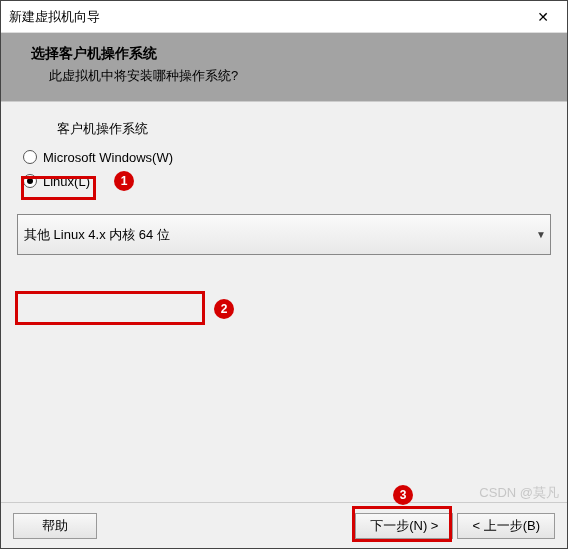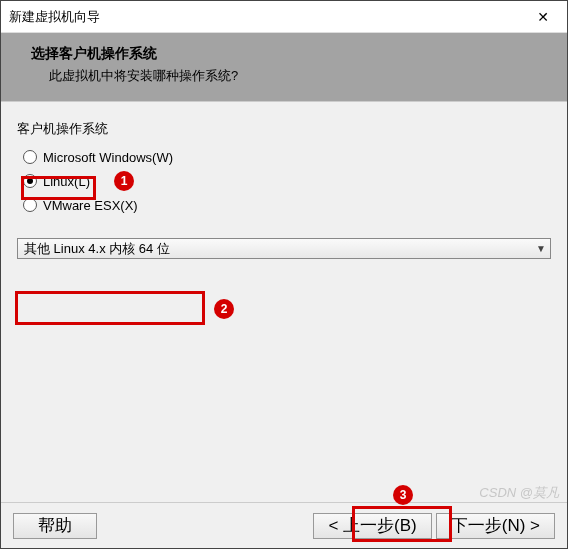--- a/index.html
+++ b/index.html
@@ -40,21 +40,21 @@
     background: #a3a3a3;
     padding: 12px 16px 16px 30px;
     border-bottom: 1px solid #ccc;
   }
   .header .heading { font-weight: bold; font-size: 14px; margin-bottom: 4px; }
   .header .subheading { font-size: 13px; margin-left: 18px; }
   .content {
     padding: 18px 16px 10px 16px;
     background: #f0f0f0;
   }
-  .group-label { font-size: 13px; margin-bottom: 8px; }
+  .group-label { font-size: 13px; margin-bottom: 8px; margin-left: 40px; }
   .radio-row {
     display: flex;
     align-items: center;
     margin: 2px 0 2px 6px;
     height: 22px;
     position: relative;
   }
   .radio {
     width: 14px; height: 14px; border-radius: 50%;
     border: 1px solid #555; margin-right: 6px;
@@ -75,21 +75,21 @@
     position: absolute;
     width: 20px; height: 20px; border-radius: 50%;
     background: #d40000; color: #fff;
     display: flex; align-items: center; justify-content: center;
     font-size: 12px; font-weight: bold;
     pointer-events: none;
   }
   .badge1 { left: 113px; top: 170px; }
   .version-section { margin-top: 22px; }
   .select {
-    width: 534px; height: 21px;
+    width: 534px; height: 41px;
     border: 1px solid #888;
     background: linear-gradient(#fafafa,#e8e8e8);
     display: flex; align-items: center; justify-content: space-between;
     padding: 0 4px 0 6px;
     font-size: 13px;
     margin-top: 4px;
     margin-left: 0;
   }
   .select .chev { font-size: 10px; color: #444; }
   .hl-box2 {
@@ -107,41 +107,40 @@
     border-top: 1px solid #ccc;
     background: #f0f0f0;
     display: flex;
     align-items: center;
     padding: 0 12px;
   }
   .btn {
     height: 26px;
     border: 1px solid #999;
     background: linear-gradient(#f8f8f8,#e4e4e4);
-    font-size: 17px;
+    font-size: 13px;
     display: inline-flex; align-items: center; justify-content: center;
     padding: 0 14px;
     min-width: 84px;
   }
   .footer .spacer { flex: 1; }
   .footer .btn + .btn { margin-left: 4px; }
   .hl-box3 {
     position: absolute;
     border: 3px solid #d40000;
     left: 351px; top: 505px;
     width: 100px; height: 36px;
     pointer-events: none;
   }
   .badge3 { left: 392px; top: 484px; }
   .watermark {
     position: absolute;
     right: 8px; bottom: 46px;
     font-size: 13px; color: rgba(120,120,120,0.35);
     pointer-events: none;
-    font-style: italic;
   }
 </style>
 </head>
 <body>
 
 <div class="dialog">
 
   <div class="titlebar">
     <span class="title">新建虚拟机向导</span>
     <span class="close-btn">✕</span>
@@ -156,44 +155,40 @@
     <div class="group-label">客户机操作系统</div>
 
     <div class="radio-row">
       <span class="radio"></span>
       <span>Microsoft Windows(W)</span>
     </div>
     <div class="radio-row">
       <span class="radio selected"></span>
       <span>Linux(L)</span>
     </div>
-    <div class="radio-row">
-      <span class="radio"></span>
-      <span>VMware ESX(X)</span>
-    </div>
 
     <div class="version-section">
       <div class="select">
         <span>其他 Linux 4.x 内核 64 位</span>
         <span class="chev">▼</span>
       </div>
     </div>
   </div>
 
   <div class="hl-box1"></div>
   <div class="badge badge1">1</div>
 
   <div class="hl-box2"></div>
   <div class="badge badge2">2</div>
 
   <div class="watermark">CSDN @莫凡</div>
 
   <div class="footer">
     <div class="btn">帮助</div>
     <div class="spacer"></div>
+    <div class="btn">下一步(N) &gt;</div>
     <div class="btn">&lt; 上一步(B)</div>
-    <div class="btn">下一步(N) &gt;</div>
   </div>
 
   <div class="hl-box3"></div>
   <div class="badge badge3">3</div>
 
 </div>
 
 </body></html>

